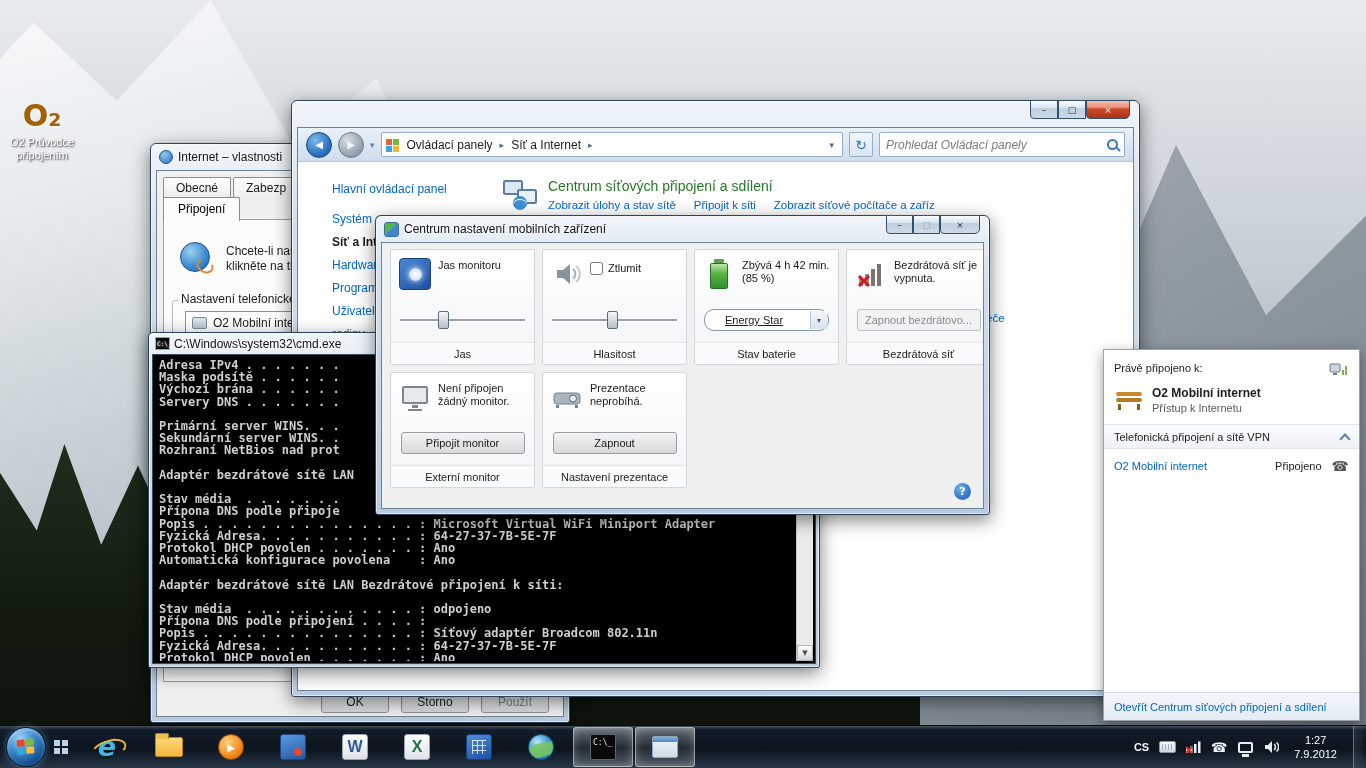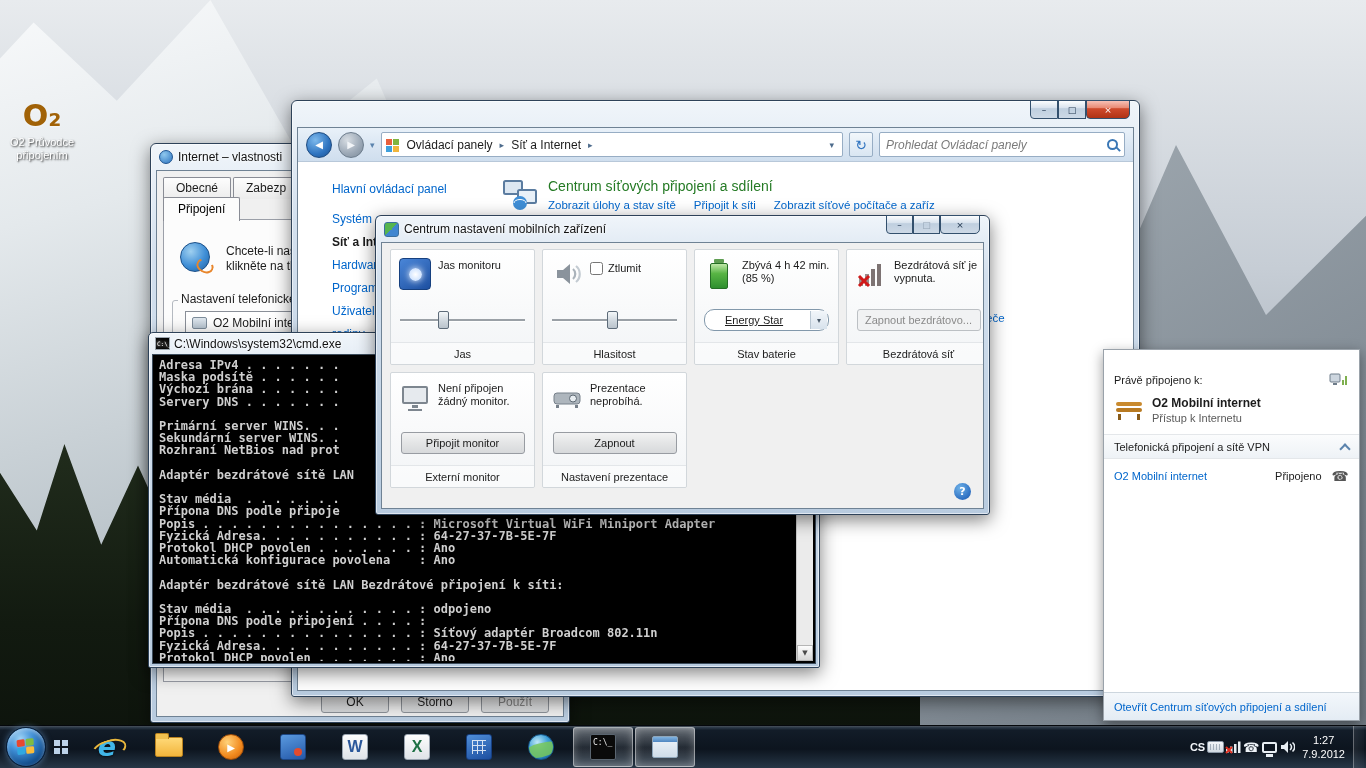--- a/index.html
+++ b/index.html
@@ -118,21 +118,21 @@
 .console{position:absolute;left:2px;top:2px;right:19px;bottom:2px;overflow:hidden;padding:2px 0 0 4px;}
 .cline{font-family:"DejaVu Sans Mono","Liberation Mono",monospace;font-size:12px;line-height:12.2px;min-height:12.2px;font-weight:bold;color:#cfcfcf;white-space:pre;}
 .vscroll{position:absolute;top:2px;right:2px;bottom:2px;width:17px;background:#ebebeb;border-left:1px solid #c8c8c8;}
 .sarr{position:absolute;left:0;right:0;height:16px;background:linear-gradient(180deg,#fdfdfd,#d6d6d6);border:1px solid #b5b5b5;color:#4a4a4a;font-size:7px;display:flex;align-items:center;justify-content:center;}
 .sarr.up{top:0;}
 .sarr.down{bottom:0;}
 .sthumb{position:absolute;left:1px;right:1px;top:18px;height:64px;background:linear-gradient(90deg,#f4f4f4,#d9d9d9);border:1px solid #ababab;border-radius:2px;}
 
 
 #flyout{position:absolute;left:1103px;top:349px;width:257px;height:372px;background:#fff;border:1px solid #9aa2aa;box-shadow:0 4px 12px rgba(0,0,0,.4);z-index:50;font-size:11px;color:#1c1c1c;}
-.fly-head{display:flex;justify-content:space-between;align-items:center;padding:22px 10px 2px;}
+.fly-head{display:flex;justify-content:space-between;align-items:flex-start;padding:12px 10px 2px;}
 .fly-conn{display:flex;gap:8px;padding:6px 10px 10px;align-items:center;border-bottom:1px solid #e4e7ea;}
 .fly-conn-name{font-weight:bold;font-size:12px;}
 .fly-conn-desc{color:#5a5a5a;margin-top:2px;}
 .fly-section{display:flex;justify-content:space-between;align-items:center;height:24px;padding:0 10px;background:linear-gradient(180deg,#fbfcfd,#eef2f6);border-bottom:1px solid #e4e7ea;}
 .chev-up{width:8px;height:8px;border-left:2px solid #5b83ad;border-top:2px solid #5b83ad;transform:rotate(45deg);margin-top:4px;}
 .fly-item{display:flex;align-items:center;gap:6px;padding:9px 10px;}
 .fly-item-name{color:#0066cc;flex:1;}
 .fly-item-status{color:#1c1c1c;margin-right:4px;}
 .fly-phone{font-size:14px;color:#555;}
 .fly-footer{position:absolute;left:0;right:0;bottom:0;height:28px;background:linear-gradient(180deg,#f3f7fb,#e4ecf4);border-top:1px solid #cdd6de;display:flex;align-items:center;padding:12px 10px;}
@@ -158,21 +158,21 @@
 .ic-word,.ic-excel{width:26px;height:26px;border-radius:3px;background:linear-gradient(180deg,#fdfdfd,#dfe3e8);border:1px solid #9aa4b0;display:flex;align-items:center;justify-content:center;font-weight:bold;font-size:16px;}
 .ic-word{color:#2b579a;}
 .ic-excel{color:#1e7145;}
 .ic-app2{width:26px;height:26px;border-radius:3px;background:linear-gradient(160deg,#4f8ed8,#1d4fa0);position:relative;border:1px solid #173f80;}
 .ic-app2::before{content:"";position:absolute;inset:5px;background:linear-gradient(#fff 1px,transparent 1px) 0 0/100% 5px,linear-gradient(90deg,#fff 1px,transparent 1px) 0 0/5px 100%;opacity:.8;}
 .ic-globe{width:26px;height:26px;border-radius:50%;background:radial-gradient(circle at 35% 30%,#bfe8f8,#3fa0d8 45%,#1b6fae 80%);border:1px solid #155a8e;position:relative;overflow:hidden;}
 .ic-globe::after{content:"";position:absolute;left:-4px;top:8px;width:34px;height:14px;background:rgba(120,200,90,.85);border-radius:50% 40% 60% 50%;transform:rotate(-12deg);}
 .ic-cmd{width:26px;height:26px;background:#0a0a0a;border:1px solid #5a6570;border-radius:2px;color:#e8e8e8;font-family:"DejaVu Sans Mono",monospace;font-size:8px;display:flex;align-items:flex-start;padding:3px 0 0 2px;}
 .ic-win{width:26px;height:22px;background:linear-gradient(180deg,#eef4f9,#cfdce8);border:1px solid #8fa6ba;border-radius:2px;position:relative;}
 .ic-win::before{content:"";position:absolute;top:0;left:0;right:0;height:5px;background:linear-gradient(180deg,#7fb2e0,#4f86c0);}
-.tray{margin-left:auto;display:flex;align-items:center;gap:0;padding-right:2px;height:100%;}
+.tray{margin-left:auto;display:flex;align-items:center;gap:8px;padding-right:2px;height:100%;}
 .tray-lang{color:#f2f6fa;font-size:11px;font-weight:bold;padding:0 2px;}
 .tray-kbd{width:17px;height:12px;background:linear-gradient(#f4f7fa,#cfd8e0);border:1px solid #8a97a5;border-radius:2px;position:relative;flex:none;}
 .tray-kbd::before{content:"";position:absolute;inset:2px;background:linear-gradient(90deg,#8a97a5 1px,transparent 1px) 0 0/3px 100%;opacity:.7;}
 .tray-ico{display:flex;align-items:center;justify-content:center;color:#eef3f8;width:18px;height:18px;font-size:13px;}
 .ic-tray-disp{width:15px;height:11px;border:2px solid #e8eef3;border-radius:2px;position:relative;}
 .ic-tray-disp::after{content:"";position:absolute;left:2px;bottom:-6px;width:7px;height:3px;background:#e8eef3;}
 .clock{color:#fff;font-size:11px;text-align:center;line-height:14px;padding:0 6px;}
 .showdesk{width:11px;height:43px;border-left:1px solid rgba(255,255,255,.35);background:linear-gradient(90deg,rgba(255,255,255,.08),rgba(255,255,255,.02));margin-left:2px;flex:none;}
 </style>
 </head>

